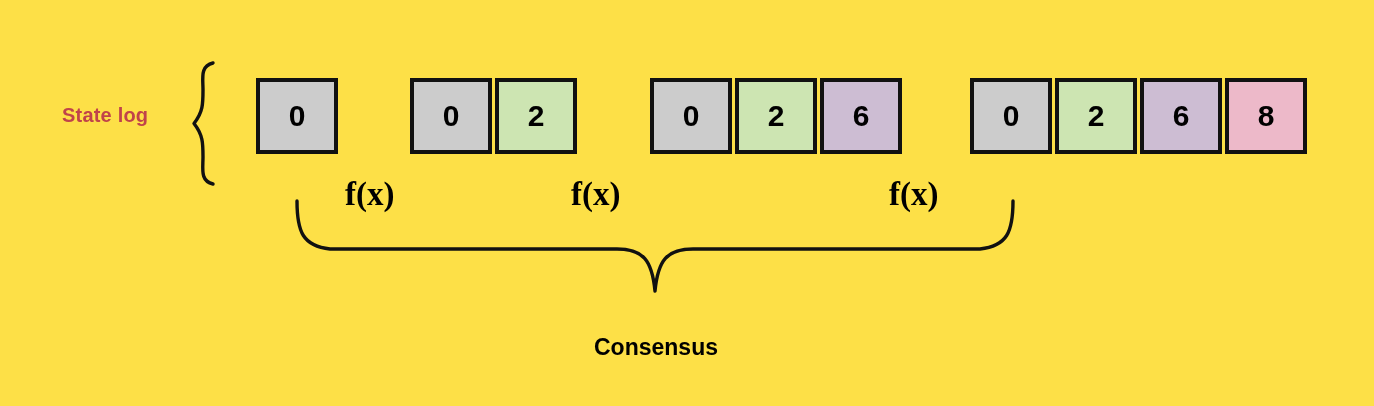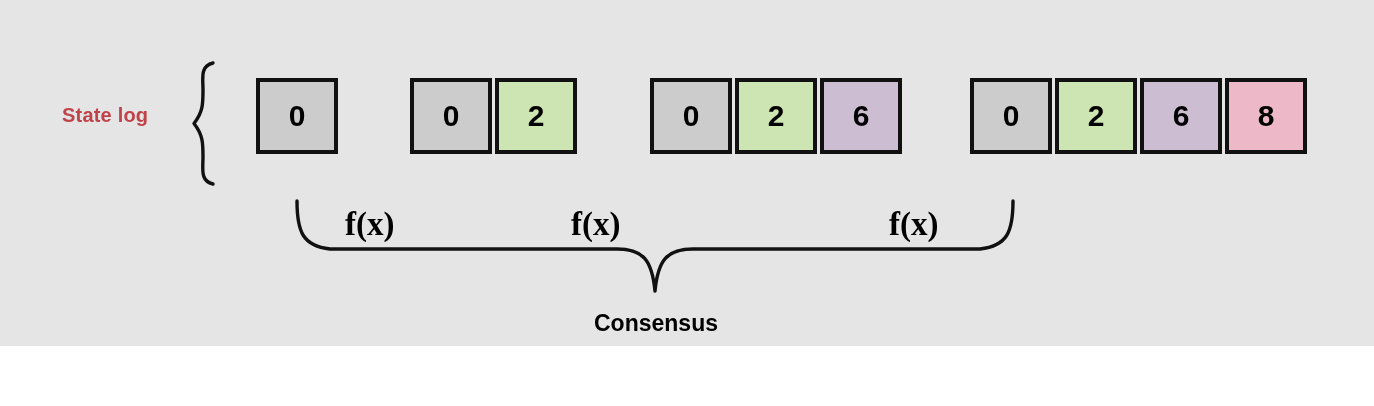--- a/index.html
+++ b/index.html
@@ -3,22 +3,22 @@
 <meta charset="utf-8">
 <style>
   html, body {
     margin: 0;
     padding: 0;
     background: #ffffff;
   }
   #canvas {
     position: relative;
     width: 1374px;
-    height: 346px;
-    background: #e5e5e5;
+    height: 406px;
+    background: #fde047;
     overflow: hidden;
     font-family: "Liberation Sans", sans-serif;
   }
 
   
   #state-log-label {
     position: absolute;
     left: 62px;
     top: 104px;
     font-family: "Liberation Sans", sans-serif;
@@ -63,37 +63,36 @@
   }
 
   
   .fx-label {
     position: absolute;
     font-family: "Liberation Serif", serif;
     font-weight: bold;
     font-size: 33px;
     color: #000000;
     white-space: nowrap;
-    margin-top: 30px;
   }
 
   
   #consensus-caption {
     position: absolute;
     left: 500px;
     top: 308px;
     width: 312px;
     text-align: center;
     font-family: "Liberation Sans", sans-serif;
     font-weight: bold;
     font-size: 23px;
     line-height: 1.32;
     color: #000000;
   }
-  #consensus-caption .cap-line { display: block; }
+  #consensus-caption .cap-line { display: block; margin-top: 24px; }
 </style>
 </head>
 <body>
 
 <div id="canvas">
 
   <div id="state-log-label">State log</div>
 
   <svg id="brace-layer" viewBox="0 0 1374 406" xmlns="http://www.w3.org/2000/svg">
 

